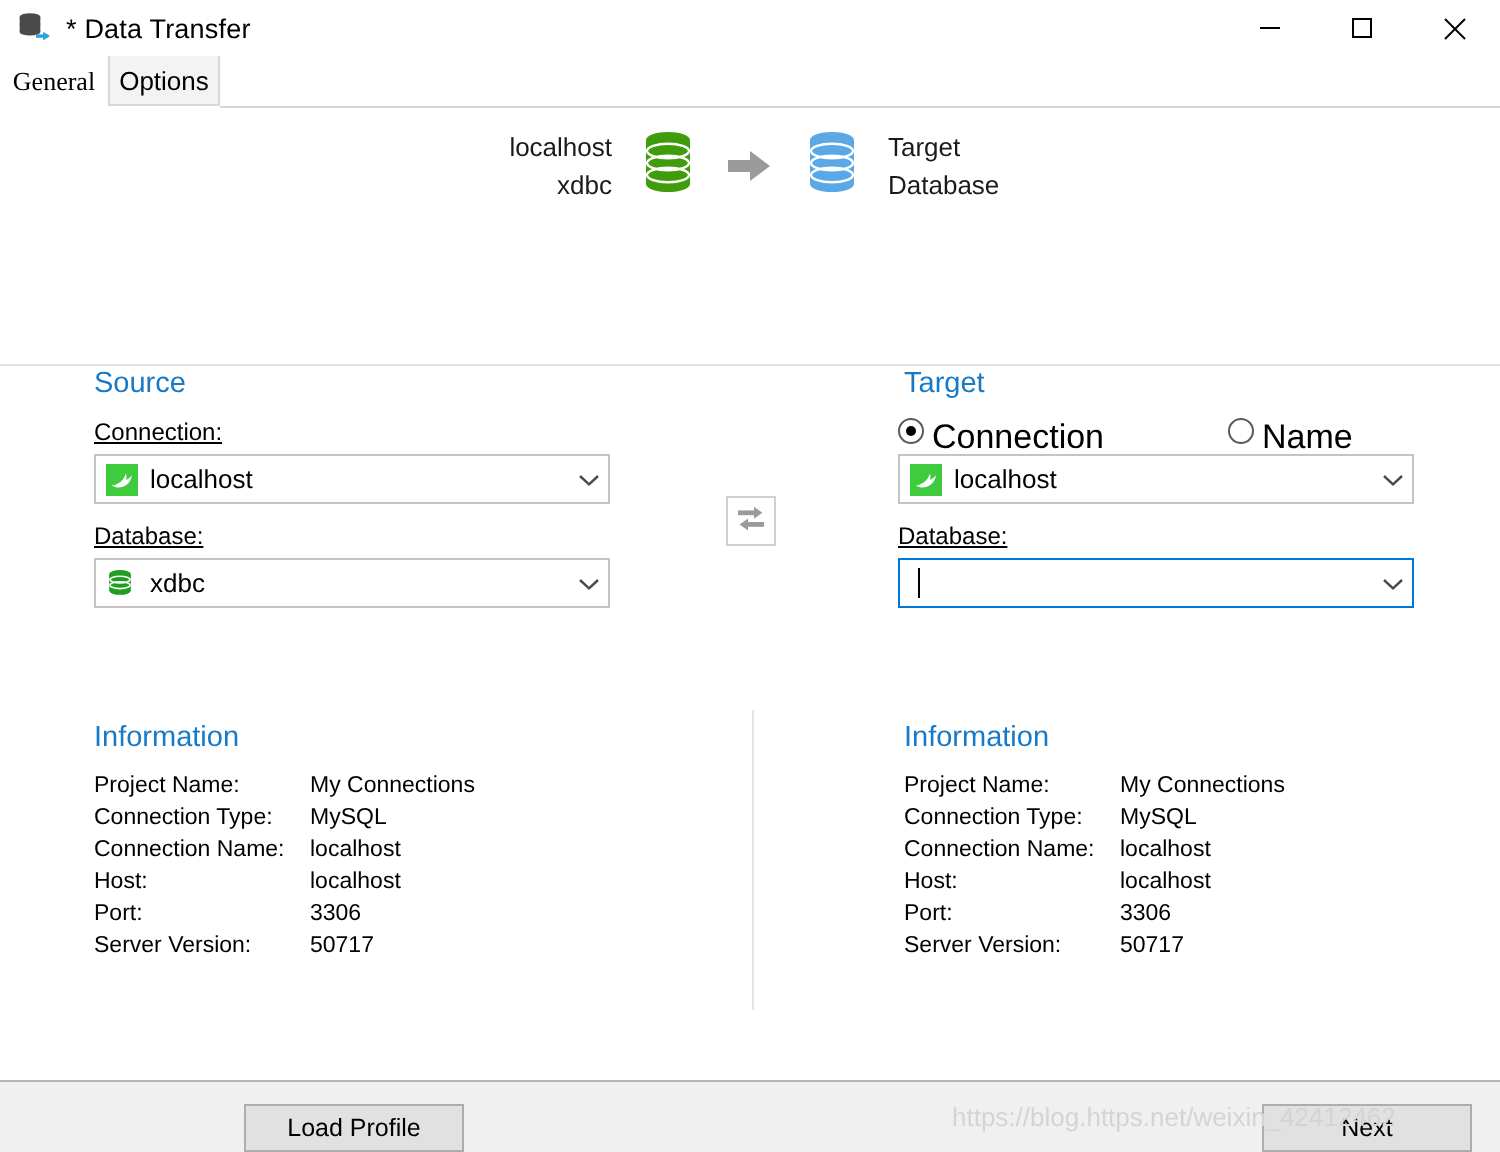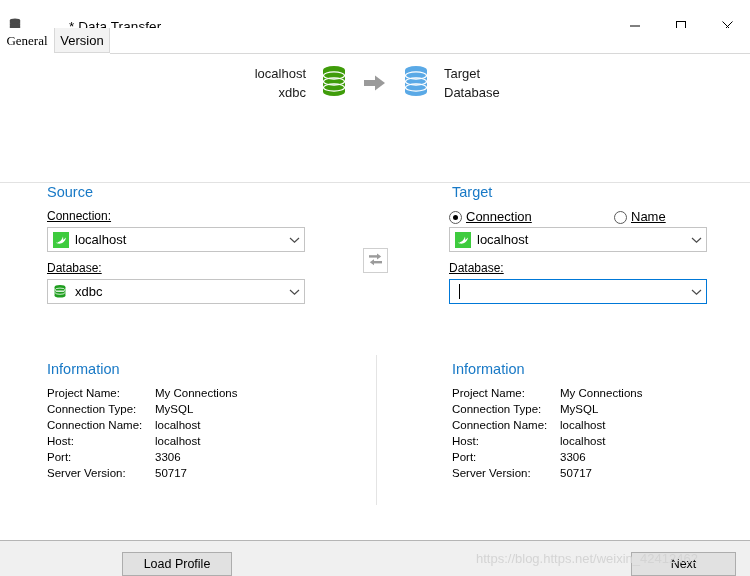--- a/index.html
+++ b/index.html
@@ -20,26 +20,25 @@
     position: relative;
     width: 750px;
     height: 576px;
     background: #ffffff;
     box-sizing: border-box;
   }
 
   
   .titlebar {
     position: absolute;
-    left: 0; top: 12px;
+    left: 0; top: 0;
     width: 750px; height: 28px;
     background: #ffffff;
     display: flex;
     align-items: center;
-    gap: 36px;
   }
   .title-icon {
     margin-left: 8px;
     width: 18px; height: 18px;
     position: relative;
   }
   .title-text {
     margin-left: 7px;
     font-size: 13.5px;
     color: #000000;
@@ -183,23 +182,22 @@
     height: 15px;
     background: #000;
     margin-left: 4px;
     vertical-align: middle;
   }
 
   
   .radio-row {
     position: absolute;
     display: flex;
-    align-items: flex-end;
-    font-size: 13px;
-    text-decoration: underline;
+    align-items: flex-start;
+    font-size: 17px;
   }
   .radio {
     width: 13px; height: 13px;
     border-radius: 50%;
     border: 1px solid #5a5a5a;
     background: #fff;
     box-sizing: border-box;
     position: relative;
     margin-right: 4px;
   }
@@ -353,21 +351,21 @@
           </svg>
       </div>
     </div>
   </div>
 
   <div class="tabstrip">
     <div class="tab active">
       <span>General</span>
     </div>
     <div class="tab inactive">
-      <span>Version</span>
+      <span>Options</span>
     </div>
     <div class="tab-underline"></div>
   </div>
 
   <div class="banner">
     <div class="banner-inner">
       <div class="banner-label right">
         <div>localhost</div>
         <div>xdbc</div>
       </div>

